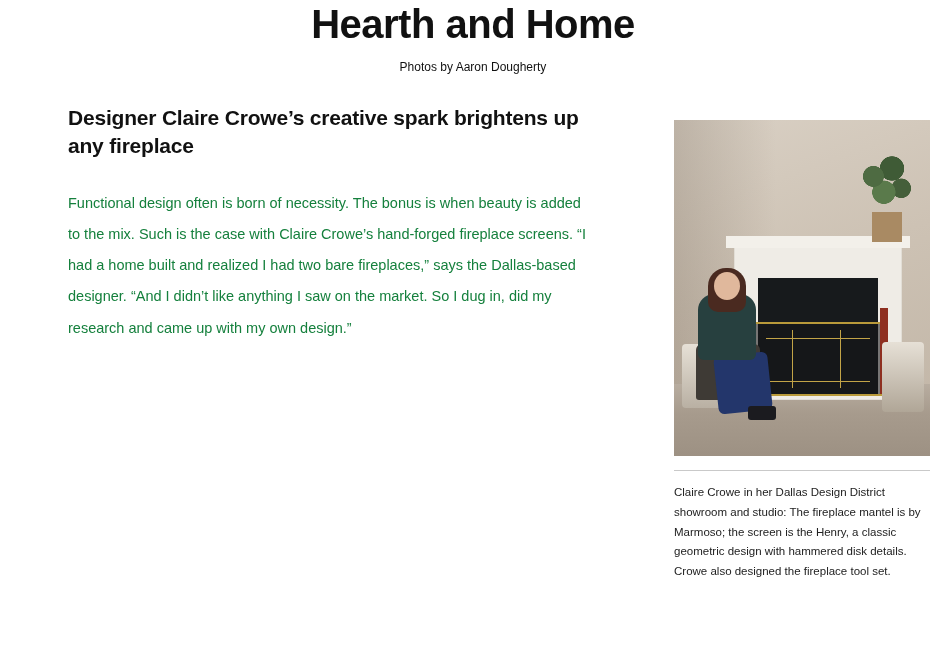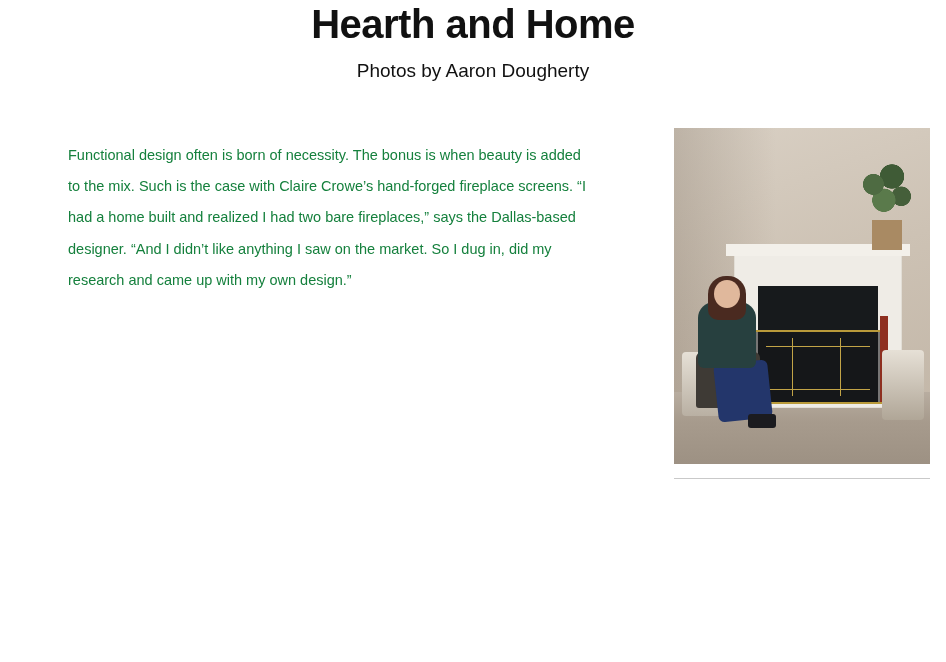--- a/index.html
+++ b/index.html
@@ -36,21 +36,21 @@
   .byline {
     text-align: center;
     font-size: 13.5px;
     font-weight: 700;
     color: #111111;
     margin-top: 48px;
   }
 
   .photo-credit {
     text-align: center;
-    font-size: 19px;
+    font-size: 12px;
     font-weight: 400;
     color: #111111;
     margin-top: 12px;
   }
 
   .content {
     display: flex;
     margin-top: 30px;
     padding: 0 68px 0 68px;
     gap: 46px;
@@ -242,20 +242,21 @@
 <div class="page">
 
   <h1 class="article-title">Hearth and Home</h1>
 
 
   <div class="photo-credit">Photos by Aaron Dougherty</div>
 
   <div class="content">
 
     <div class="left-col">
+      <h2 class="subhead">Designer Claire Crowe’s creative spark brightens up any fireplace</h2>
       <p class="body-text">Functional design often is born of necessity. The bonus is when beauty is added to the mix. Such is the case with Claire Crowe’s hand-forged fireplace screens. “I had a home built and realized I had two bare fireplaces,” says the Dallas-based designer. “And I didn’t like anything I saw on the market. So I dug in, did my research and came up with my own design.”</p>
     </div>
 
     <div class="right-col">
       <figure class="figure">
 
         <div class="photo">
           <div class="ph-wall"></div>
           <div class="ph-wall-shadow"></div>
           <div class="ph-floor"></div>
@@ -274,18 +275,19 @@
           <div class="ph-stool"></div>
           <div class="ph-person-legs"></div>
           <div class="ph-person-shoe"></div>
           <div class="ph-person-body"></div>
           <div class="ph-person-hair"></div>
           <div class="ph-person-head"></div>
         </div>
 
         <div class="caption-rule-top"></div>
 
+        <figcaption class="caption">Claire Crowe in her Dallas Design District showroom and studio: The fireplace mantel is by Marmoso; the screen is the Henry, a classic geometric design with hammered disk details. Crowe also designed the fireplace tool set.</figcaption>
 
       </figure>
     </div>
 
   </div>
 </div>
 
 </body></html>

